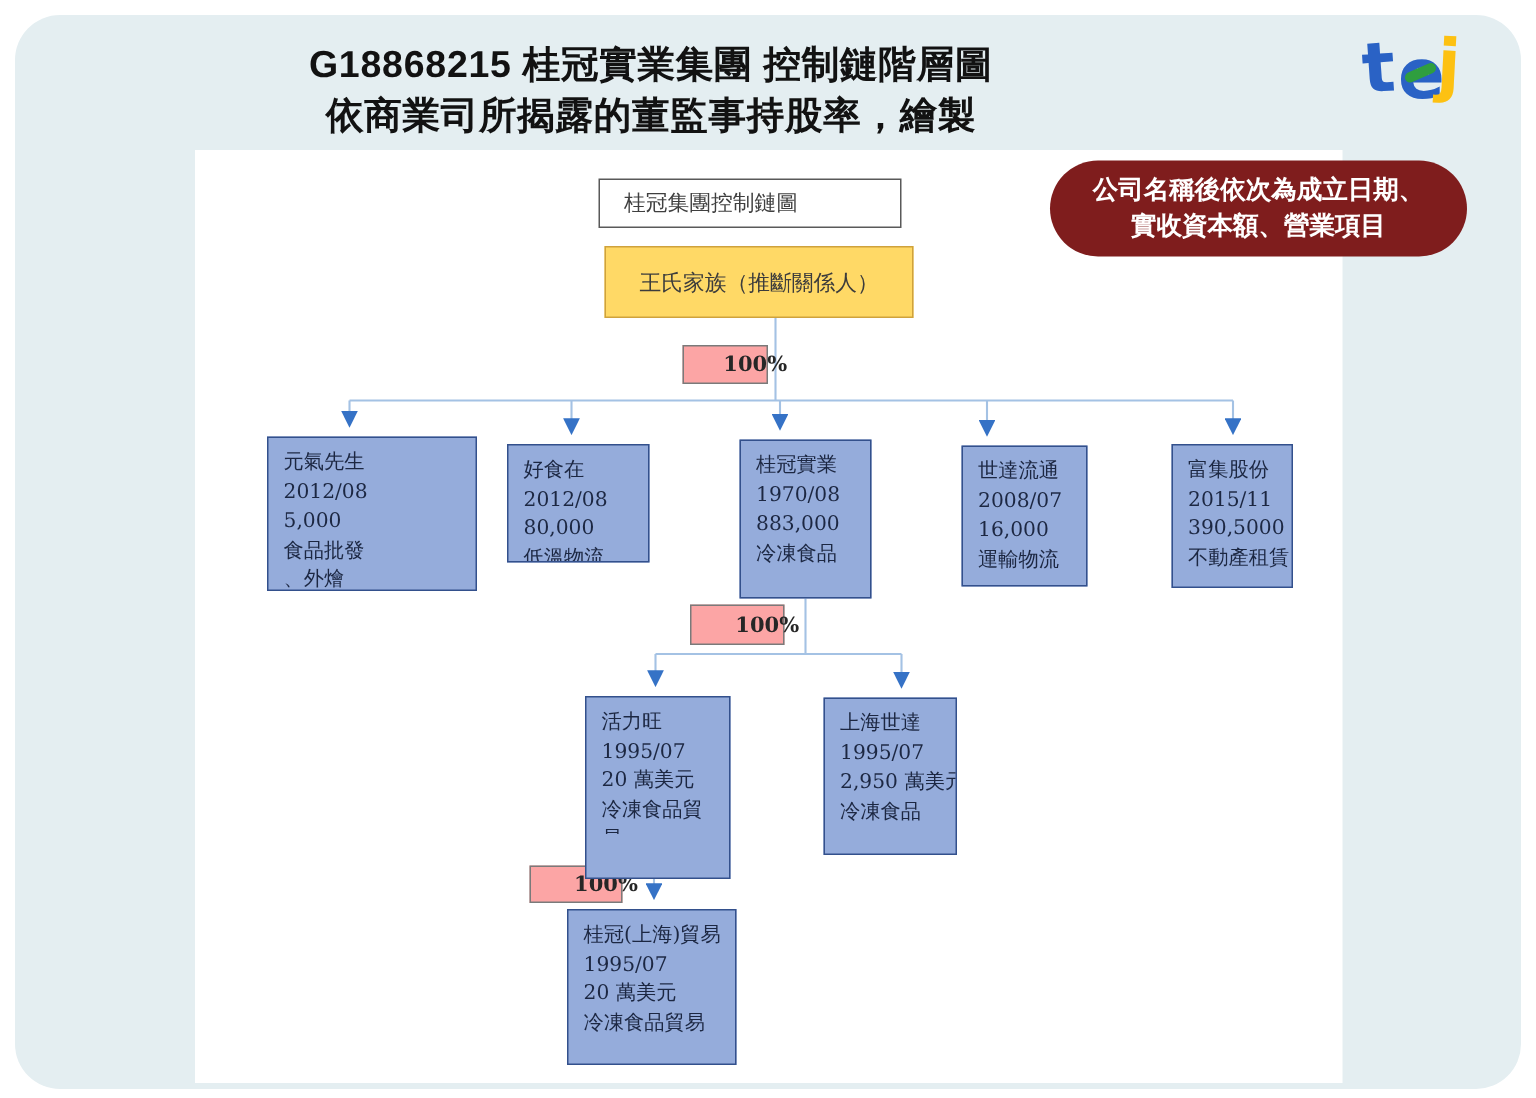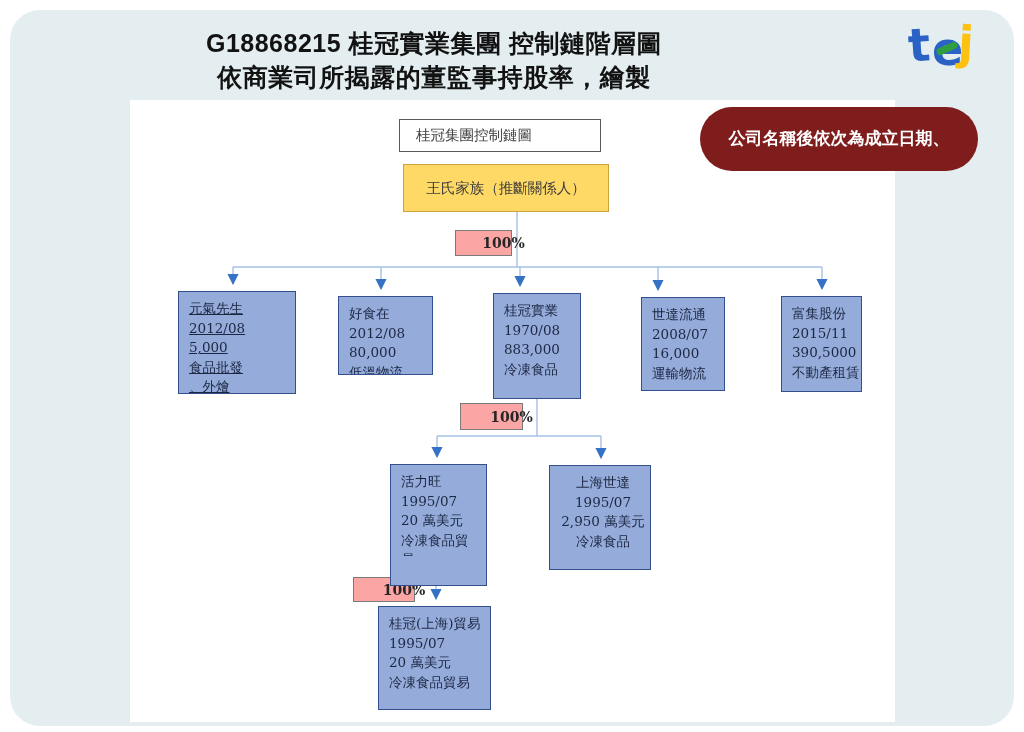--- a/index.html
+++ b/index.html
@@ -76,27 +76,27 @@
   .lbl100-2 { left: 460px; top: 403px; width: 63px; height: 27px; }
   .lbl100-3 { left: 353px; top: 577px; width: 62px; height: 25px; }
   .node {
     position: absolute; background: #95acdb; border: 1.6px solid #33508c;
     font-family: "DejaVu Serif", "Liberation Serif", serif;
     font-size: 13.5px; color: #1c2742; overflow: hidden;
     padding: 7px 4px 0 10px;
   }
   .node-line { line-height: 19.5px; white-space: nowrap; }
   .node-line.clipped { height: 6px; overflow: hidden; }
-  .node-b1 { left: 178px; top: 291px; width: 118px; height: 103px; text-decoration: underline; }
+  .node-b1 { left: 178px; top: 291px; width: 140px; height: 103px; }
   .node-b2 { left: 338px; top: 296px; width: 95px;  height: 79px; }
   .node-b3 { left: 493px; top: 293px; width: 88px;  height: 106px; }
   .node-b4 { left: 641px; top: 297px; width: 84px;  height: 94px; }
   .node-b5 { left: 781px; top: 296px; width: 81px;  height: 96px; }
   .node-c1 { left: 390px; top: 464px; width: 97px;  height: 122px; }
-  .node-c2 { left: 549px; top: 465px; width: 102px; height: 105px; text-align: center; }
+  .node-c2 { left: 549px; top: 465px; width: 89px; height: 105px; }
   .node-d1 { left: 378px; top: 606px; width: 113px; height: 104px; }
 </style>
 </head>
 <body>
 
 <div id="canvas">
 
   <div class="card"></div>
 
   <div class="title-wrap">
@@ -128,20 +128,21 @@
     <path class="cline" d="M822,267 V288" marker-end="url(#arr)"></path>
     <path class="cline" d="M537,399 V436"></path>
     <path class="cline" d="M437,436 H601"></path>
     <path class="cline" d="M437,436 V456" marker-end="url(#arr)"></path>
     <path class="cline" d="M601,436 V457" marker-end="url(#arr)"></path>
     <path class="cline" d="M436,572 V598" marker-end="url(#arr)"></path>
   </svg>
 
   <div class="callout">
     <div>公司名稱後依次為成立日期、</div>
+    <div>實收資本額、營業項目</div>
   </div>
 
   <div class="dbox box-chart-title">桂冠集團控制鏈圖</div>
   <div class="dbox box-family">王氏家族（推斷關係人）</div>
 
   <div class="lbl100 lbl100-1">100%</div>
   <div class="lbl100 lbl100-2">100%</div>
   <div class="lbl100 lbl100-3">100%</div>
 
   <div class="node node-b1">

